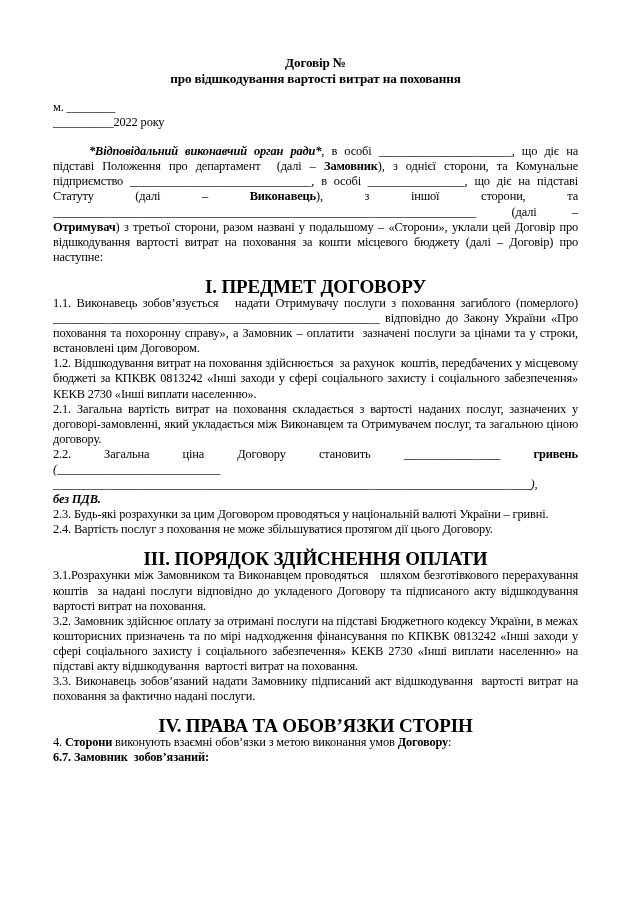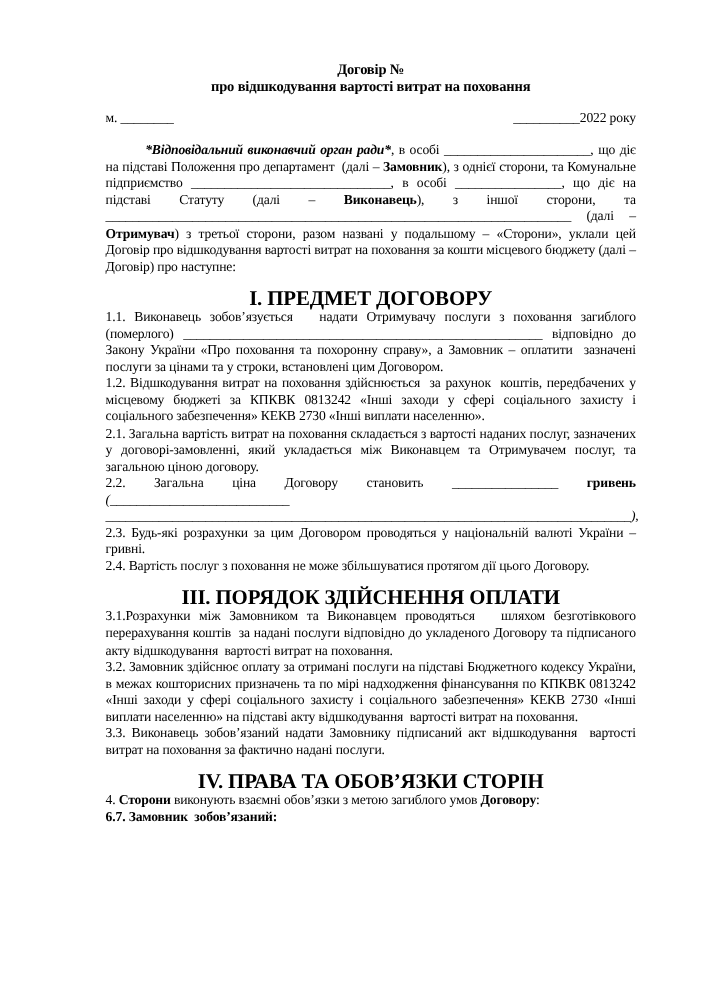--- a/index.html
+++ b/index.html
@@ -4,26 +4,26 @@
 <style>
   html,body{margin:0;padding:0;background:#ffffff;}
   .page{
     position:relative;
     width:640px;height:905px;
     background:#ffffff;color:#000000;
     font-family:"Liberation Serif","DejaVu Serif",serif;
     font-size:12.4px;line-height:15.1px;
     letter-spacing:-0.15px;
     box-sizing:border-box;
-    padding:55px 62px 0 96px;
+    padding:55px 62px 0 53px;
     overflow:hidden;
   }
   .title{text-align:center;font-weight:700;font-size:13.2px;line-height:16px;}
   .heading{text-align:center;font-weight:700;font-size:19px;line-height:16px;margin-top:14px;margin-bottom:1px;}
-  .meta{display:flex;justify-content:space-between;margin-top:13px;}
+  .meta{display:flex;justify-content:space-between;margin-top:13px;flex-direction:column;}
   .para{text-align:justify;white-space:pre-wrap;}
   .line{text-align:justify;text-align-last:justify;}
   .line.ll{text-align-last:left;font-style:italic;}
   .mt{margin-top:14px;}
   .ind{text-indent:36px;}
   .b{font-weight:700;margin-top:22px;}
   .i{font-style:italic;}
 </style>
 </head>
 <body>
@@ -37,23 +37,24 @@
         <span>__________2022 року</span>
       </div>
       <div class="para mt ind"><span class="b i">*Відповідальний виконавчий орган ради*</span><span>, в особі </span><span>______________________</span><span>, що діє на підставі Положення про департамент  (далі – </span><span class="b">Замовник</span><span>), з однієї сторони, та Комунальне підприємство </span><span>______________________________</span><span>, в особі </span><span>________________</span><span>, що діє на підставі Статуту (далі – </span><span class="b">Виконавець</span><span>), з іншої сторони, та </span><span>______________________________________________________________________</span><span> (далі – </span><span class="b">Отримувач</span><span>) з третьої сторони, разом названі у подальшому – «Сторони», уклали цей Договір про відшкодування вартості витрат на поховання за кошти місцевого бюджету (далі – Договір) про наступне:</span></div>
       <div class="heading"><span>І. ПРЕДМЕТ ДОГОВОРУ</span></div>
       <div class="para"><span>1.1. Виконавець зобов’язується   надати Отримувачу послуги з поховання загиблого (померлого) </span><span>______________________________________________________</span><span> відповідно до Закону України «Про поховання та похоронну справу», а Замовник – оплатити  зазначені послуги за цінами та у строки, встановлені цим Договором.</span></div>
       <div class="para"><span>1.2. Відшкодування витрат на поховання здійснюється  за рахунок  коштів, передбачених у місцевому бюджеті за КПКВК 0813242 «Інші заходи у сфері соціального захисту і соціального забезпечення» КЕКВ 2730 «Інші виплати населенню».</span></div>
       <div class="para"><span>2.1. Загальна вартість витрат на поховання складається з вартості наданих послуг, зазначених у договорі-замовленні, який укладається між Виконавцем та Отримувачем послуг, та загальною ціною договору.</span></div>
       <div class="line"><span>2.2. Загальна ціна Договору становить </span><span>________________</span><span> </span><span class="b">гривень</span></div>
       <div class="line ll"><span>(___________________________</span></div>
       <div class="line ll"><span>_______________________________________________________________________________),</span></div>
+      <div class="line ll"><span class="b">без ПДВ.</span></div>
       <div class="para"><span>2.3. Будь-які розрахунки за цим Договором проводяться у національній валюті України – гривні.</span></div>
       <div class="para"><span>2.4. Вартість послуг з поховання не може збільшуватися протягом дії цього Договору.</span></div>
       <div class="heading"><span>ІІІ. ПОРЯДОК ЗДІЙСНЕННЯ ОПЛАТИ</span></div>
       <div class="para"><span>3.1.Розрахунки між Замовником та Виконавцем проводяться   шляхом безготівкового перерахування коштів  за надані послуги відповідно до укладеного Договору та підписаного акту відшкодування  вартості витрат на поховання.</span></div>
       <div class="para"><span>3.2. Замовник здійснює оплату за отримані послуги на підставі Бюджетного кодексу України, в межах кошторисних призначень та по мірі надходження фінансування по КПКВК 0813242 «Інші заходи у сфері соціального захисту і соціального забезпечення» КЕКВ 2730 «Інші виплати населенню» на підставі акту відшкодування  вартості витрат на поховання.</span></div>
       <div class="para"><span>3.3. Виконавець зобов’язаний надати Замовнику підписаний акт відшкодування  вартості витрат на поховання за фактично надані послуги.</span></div>
       <div class="heading"><span>IV. ПРАВА ТА ОБОВ’ЯЗКИ СТОРІН</span></div>
-      <div class="para"><span>4. </span><span class="b">Сторони</span><span> виконують взаємні обов’язки з метою загиблого умов </span><span class="b">Договору</span><span>:</span></div>
+      <div class="para"><span>4. </span><span class="b">Сторони</span><span> виконують взаємні обов’язки з метою виконання умов </span><span class="b">Договору</span><span>:</span></div>
       <div class="para"><span class="b">6.7. Замовник  зобов’язаний:</span></div>
     </div>
 </div>
 
 </body></html>

